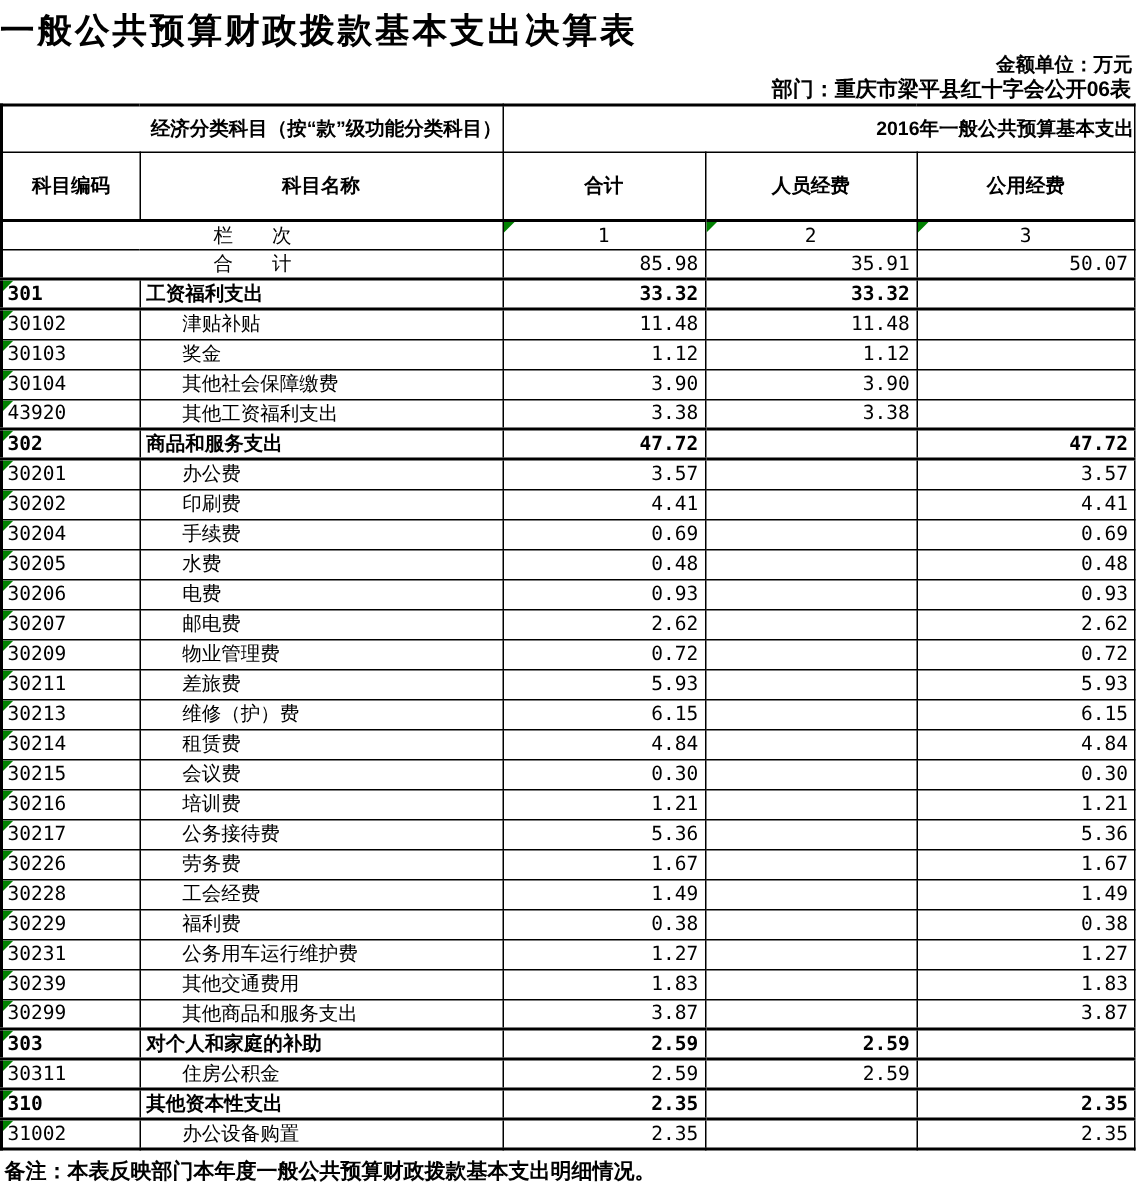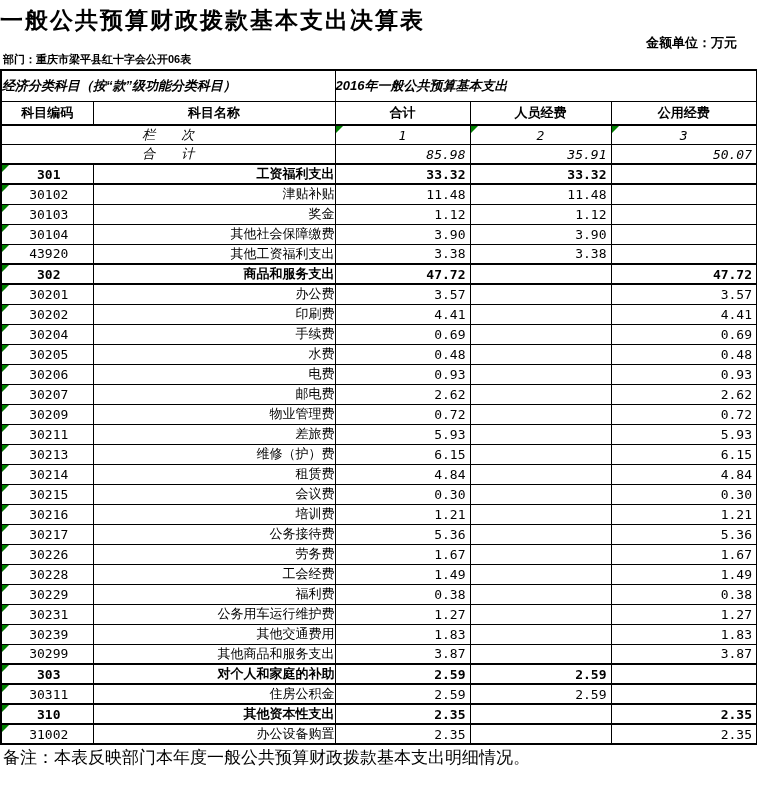--- a/index.html
+++ b/index.html
@@ -18,83 +18,83 @@
     font-weight: bold;
     letter-spacing: 2px;
     padding-top: 4px;
     height: 34px;
     line-height: 32px;
   }
   .unit-line {
     text-align: right;
     font-size: 13px;
     font-weight: bold;
-    padding-right: 20px;
+    padding-right: 2px;
     height: 17px;
     line-height: 17px;
   }
   .dept-line {
     display: flex;
-    justify-content: flex-start;
-    font-size: 11px;
+    justify-content: flex-end;
+    font-size: 14px;
     font-weight: bold;
     height: 18px;
     line-height: 16px;
     padding: 0 3px 0 3px;
   }
 
   table.main {
     border-collapse: collapse;
     table-layout: fixed;
     width: 757px;
     border: 2px solid #000;
   }
   td {
     border: 1px solid #000;
     font-size: 13px;
     vertical-align: middle;
     overflow: hidden;
     white-space: nowrap;
     position: relative;
   }
-  tr.hrow1 td { height: 31px; font-weight: bold; text-align: left; font-style: italic; }
-  tr.hrow2 td { height: 24px; font-weight: bold; text-align: center; border-bottom: 2px solid #000; }
-  tr.lanci td, tr.totalrow td { height: 18px; font-style: italic; }
+  tr.hrow1 td { height: 31px; font-weight: bold; text-align: right; }
+  tr.hrow2 td { height: 46px; font-weight: bold; text-align: center; border-bottom: 2px solid #000; }
+  tr.lanci td, tr.totalrow td { height: 18px; }
   tr.lanci td.span2, tr.totalrow td.span2 { text-align: center; }
   tr.lanci td.numhead { text-align: center; font-family: "DejaVu Sans Mono", monospace; }
   tr.datarow td { height: 20px; }
   tr.bold-row td {
     font-weight: bold;
     border-top: 2px solid #000;
     border-bottom: 2px solid #000;
   }
   td.code {
-    text-align: center;
+    text-align: left;
     padding-left: 3px;
     font-family: "DejaVu Sans Mono", monospace;
     font-size: 13px;
   }
-  td.name { text-align: right; padding-left: 4px; }
+  td.name { text-align: left; padding-left: 4px; }
   td.name .indent { padding-left: 24px; }
   td.num {
     text-align: right;
     padding-right: 4px;
     font-family: "DejaVu Sans Mono", monospace;
     font-size: 13px;
   }
   .tri-marker {
     position: absolute;
     top: 0; left: 0;
     width: 0; height: 0;
     border-top: 7px solid #008000;
     border-right: 7px solid transparent;
   }
   .note {
-    font-size: 17px;
-    font-weight: normal;
+    font-size: 14px;
+    font-weight: bold;
     padding: 5px 0 0 3px;
     height: 24px;
     line-height: 16px;
   }
 </style>
 </head>
 <body>
 
 <div class="sheet">
 

